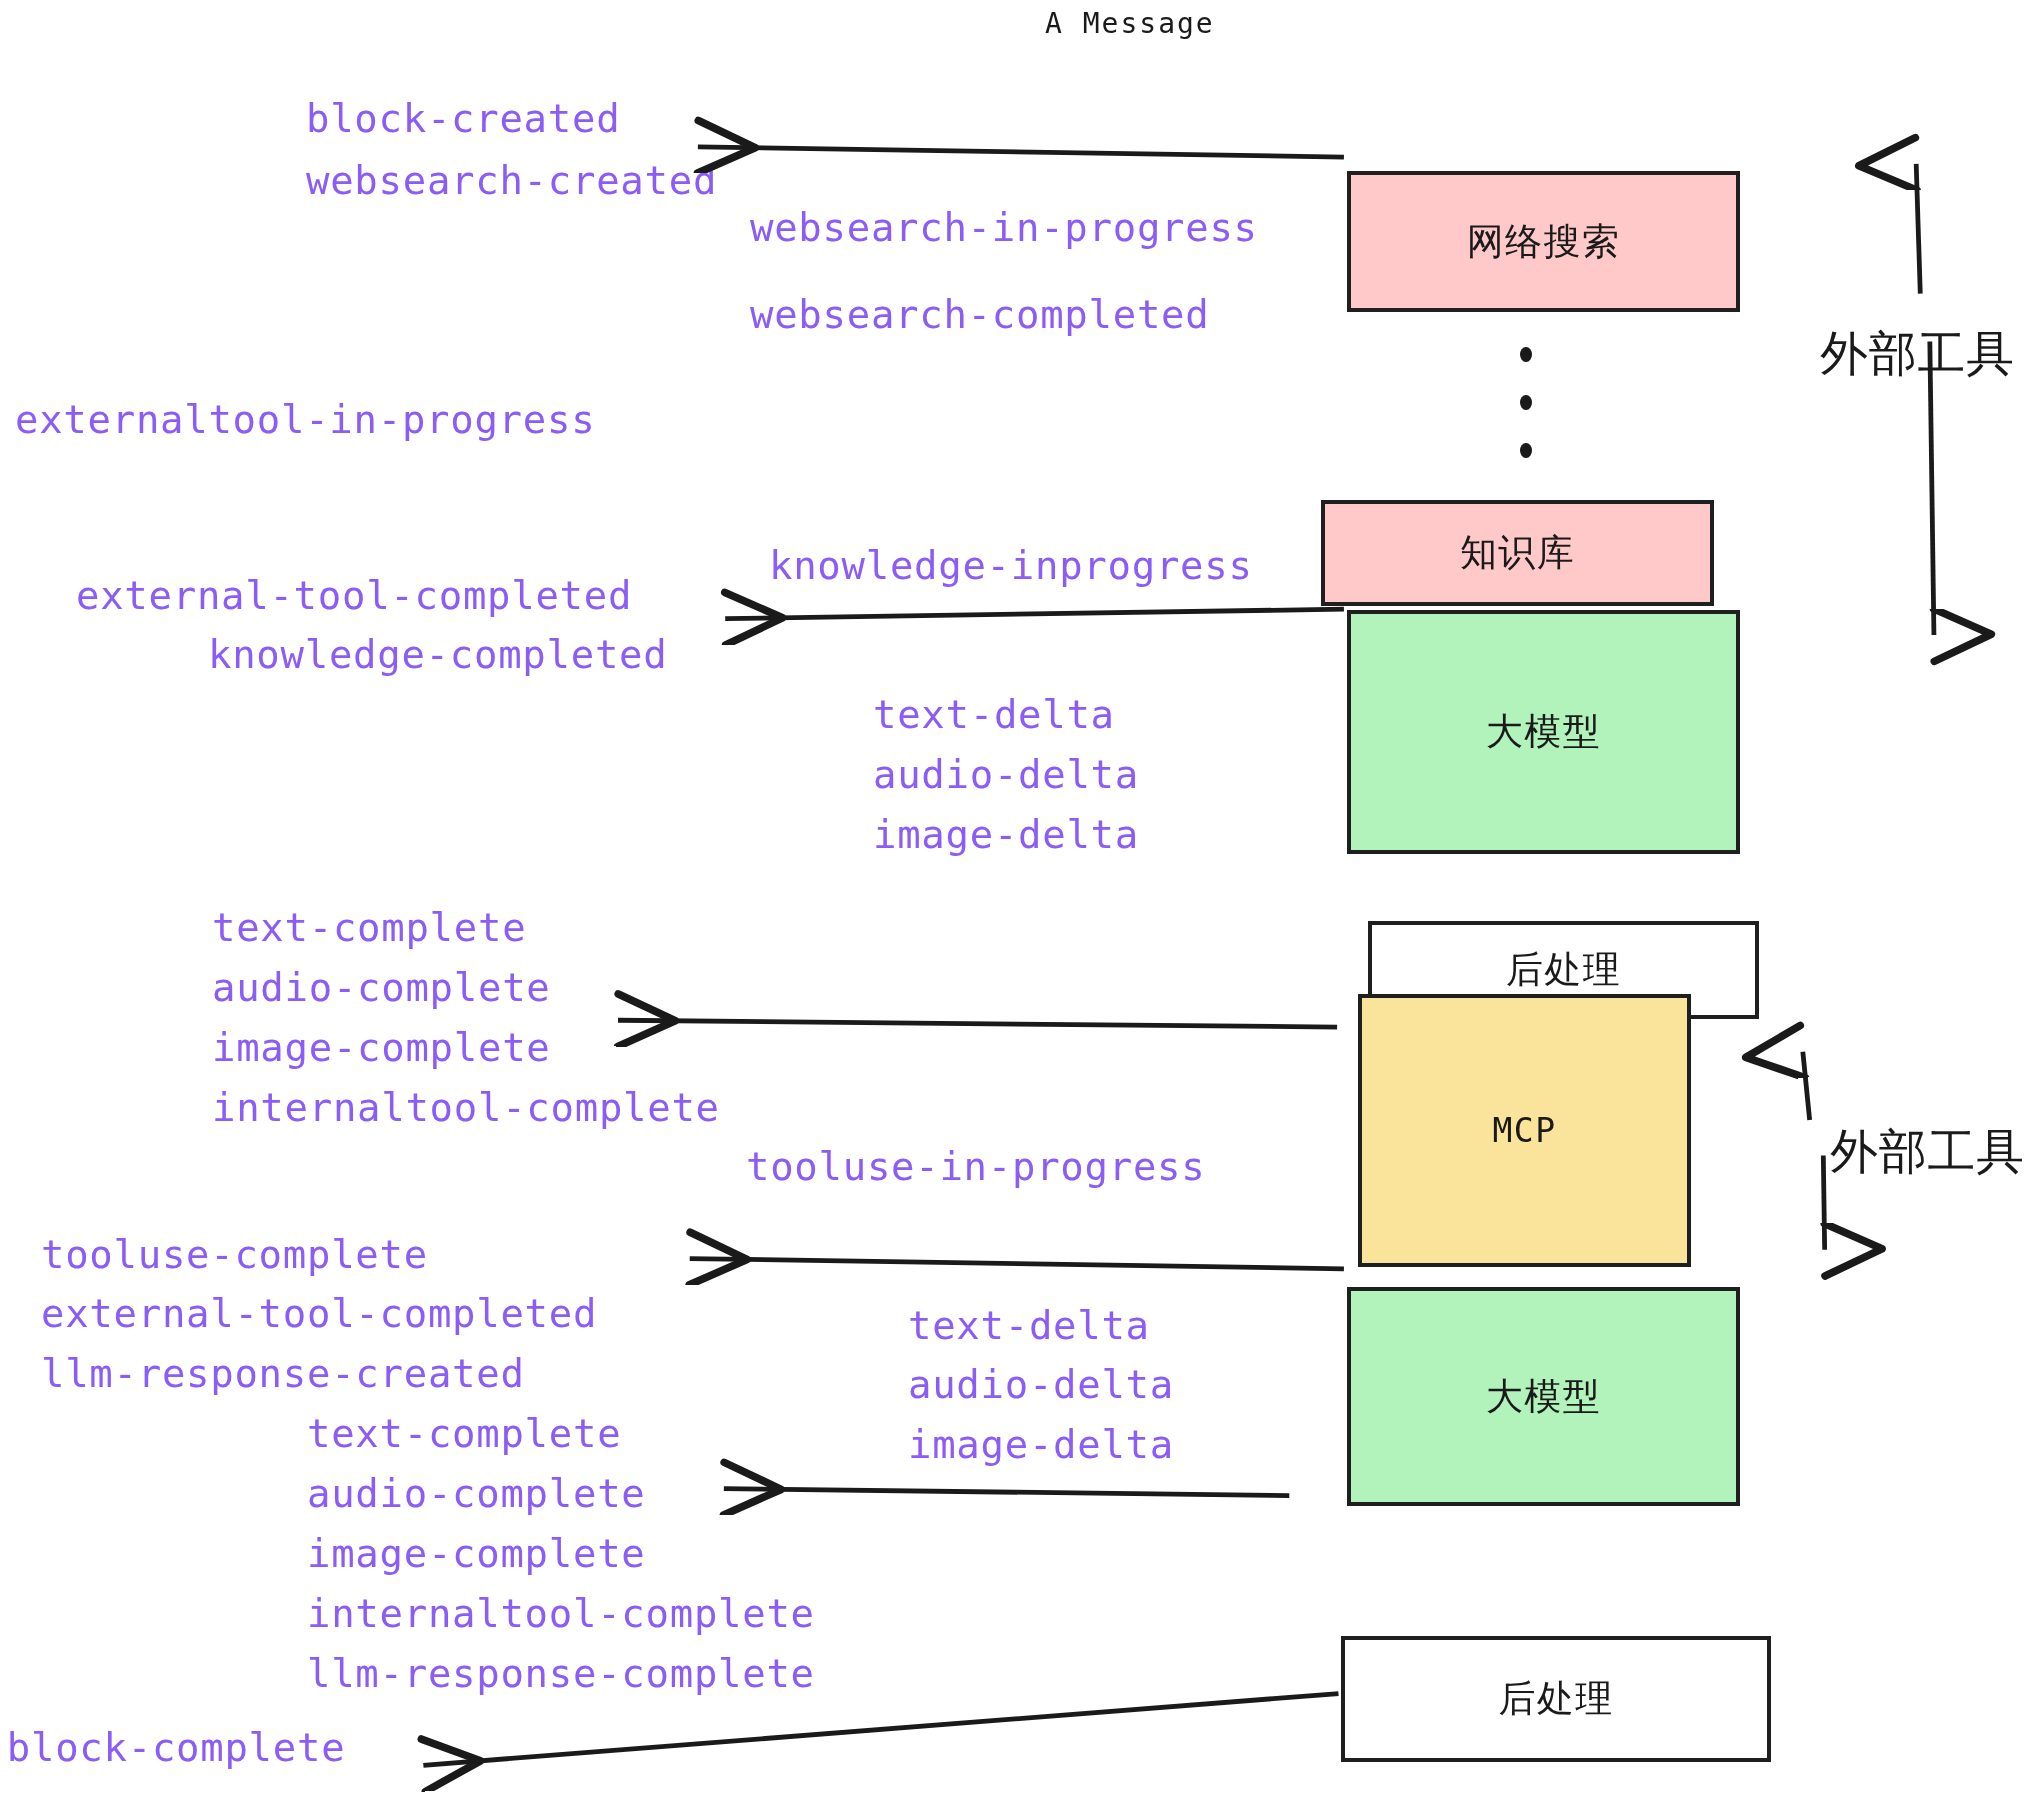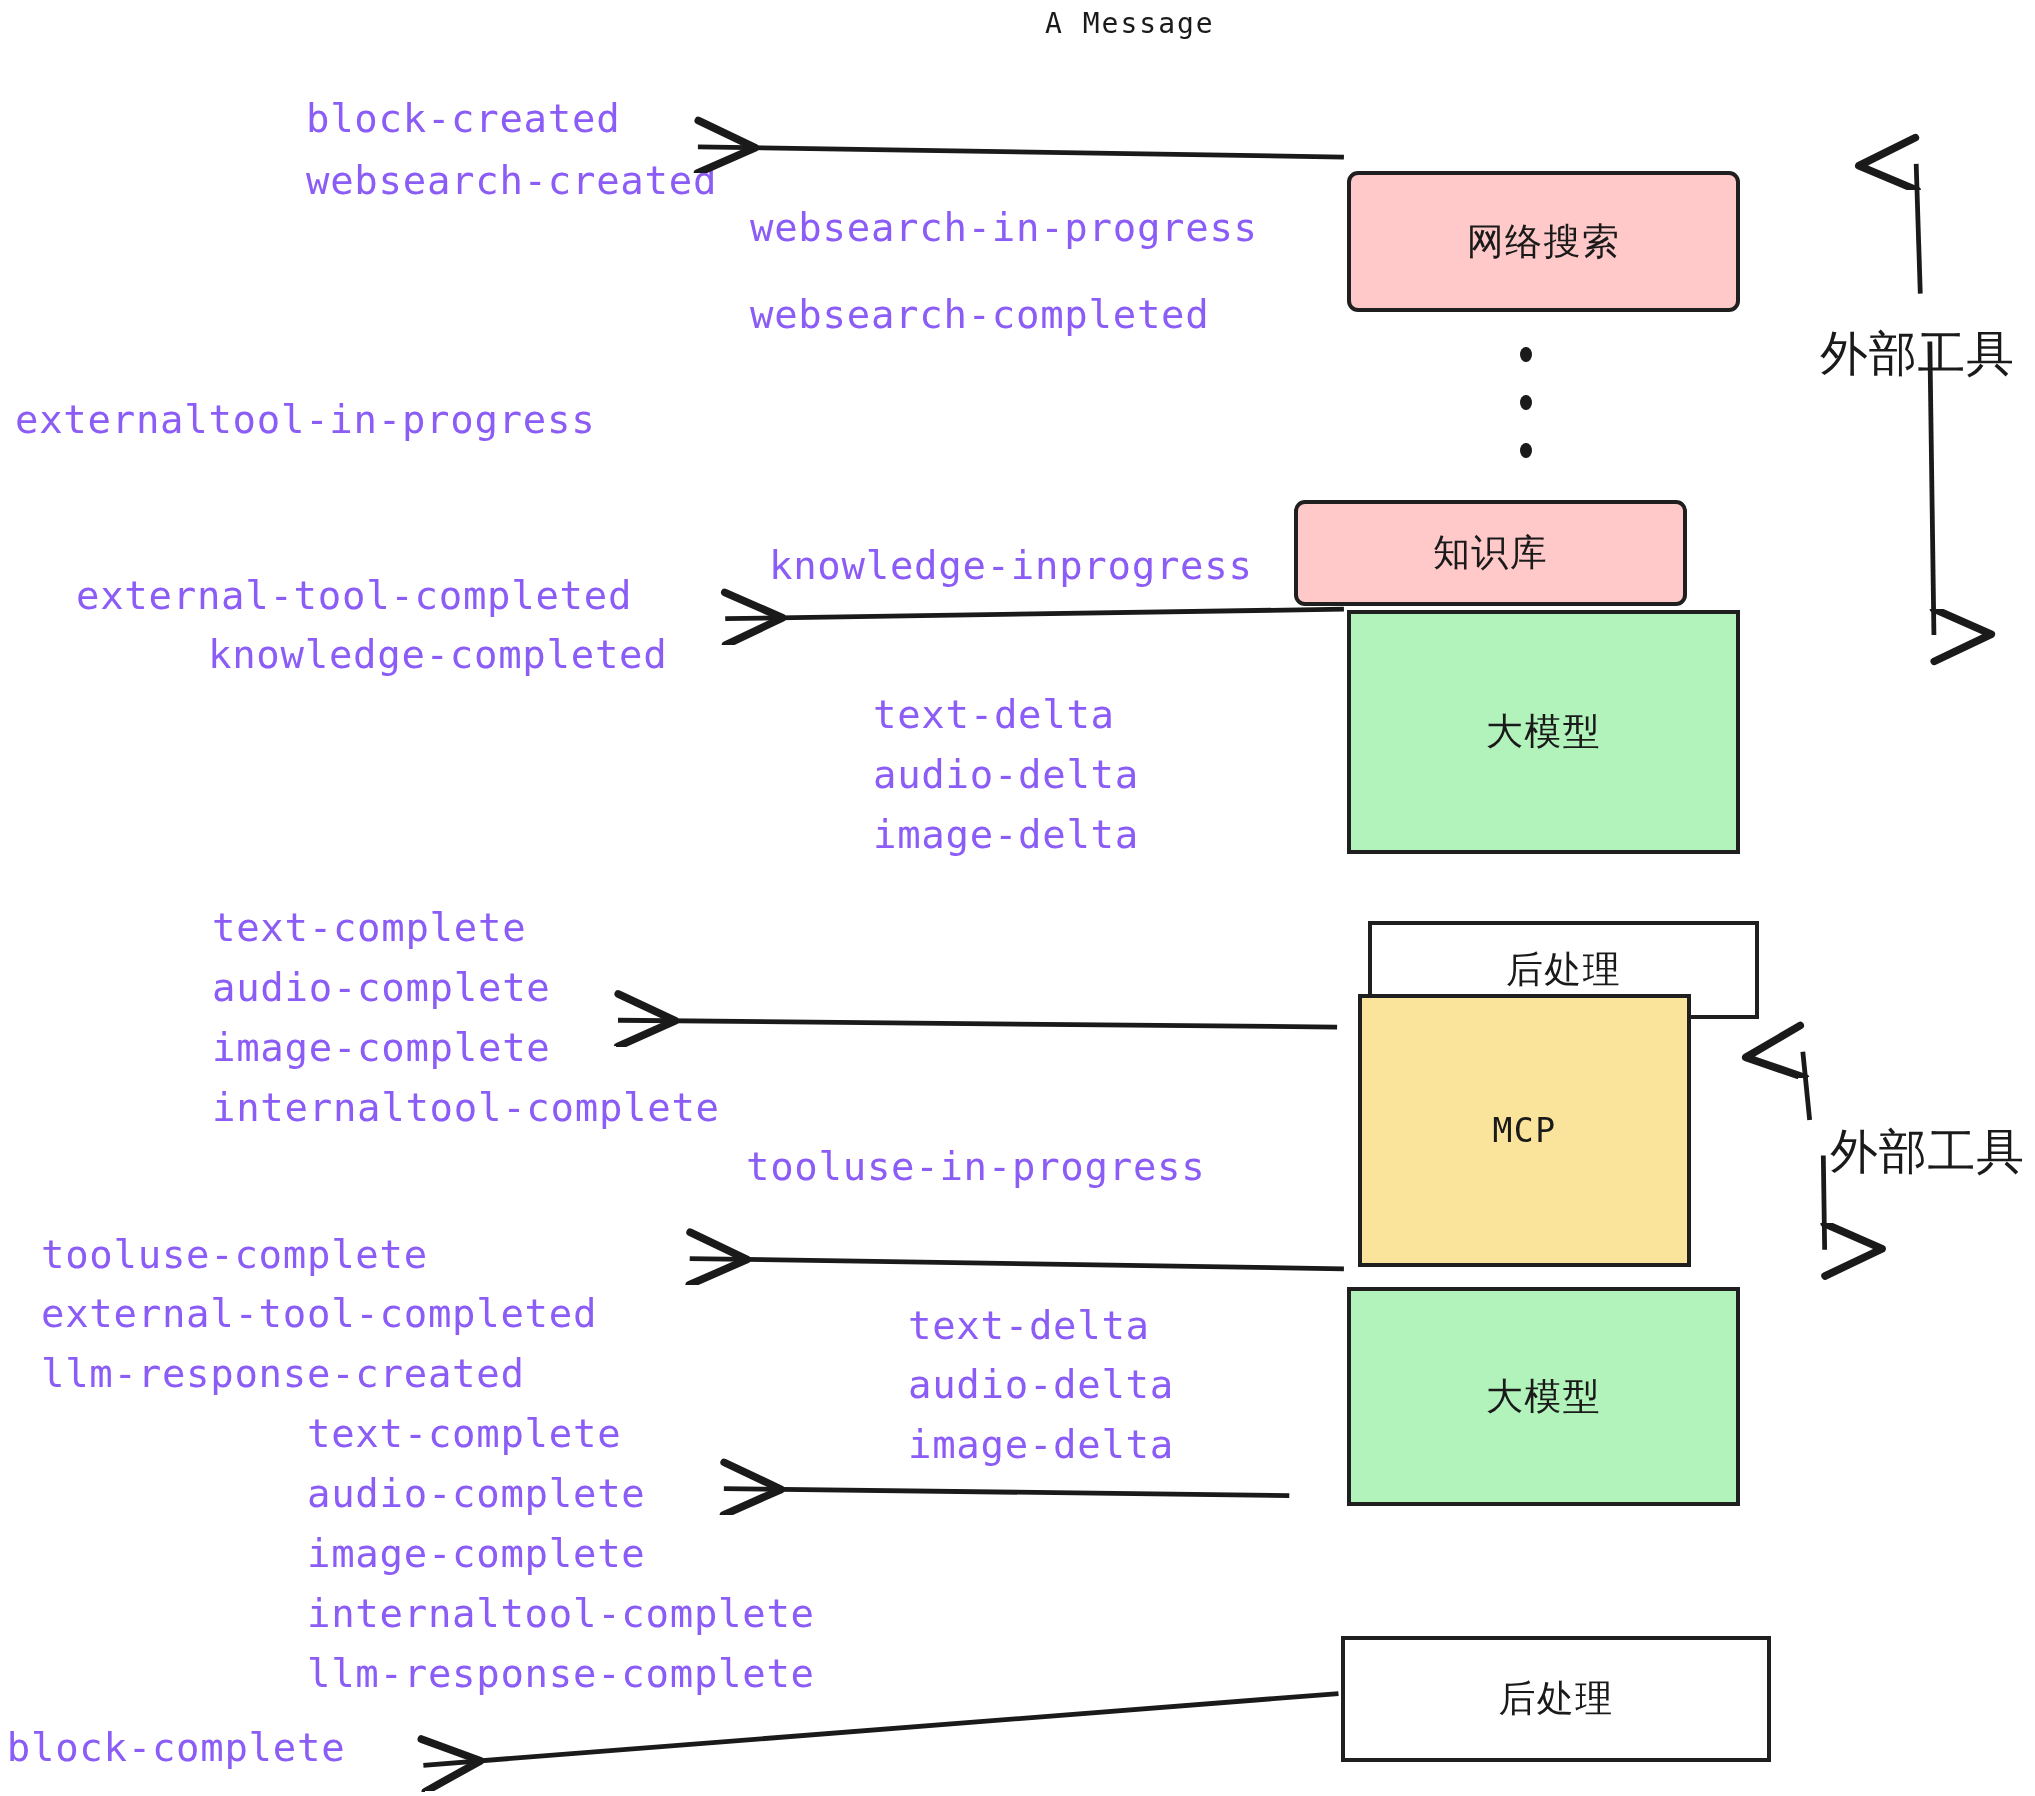--- a/index.html
+++ b/index.html
@@ -40,21 +40,21 @@
     box-sizing: border-box;
     border: 4.1px solid #1f1f1f;
     display: flex;
     align-items: center;
     justify-content: center;
     font-family: "DejaVu Sans", "Liberation Sans", sans-serif;
     font-size: 37px;
     letter-spacing: 1.4px;
     color: #1a1a1a;
   }
-  .box.pink   { background: #FFC9C9; border-radius: 11px; }
+  .box.pink   { background: #FFC9C9; }
   .box.green  { background: #B2F2BB; }
   .box.yellow { background: #FAE49C; }
   .box.white  { background: #FFFFFF; margin-top: 41px; }
   .box.mono {
     font-family: "DejaVu Sans Mono", "Liberation Mono", monospace;
     font-size: 33px;
   }
   
   .grouplbl {
     position: absolute;
@@ -118,21 +118,21 @@
   <div class="evt" style="left:307px;  top:1414px;">text-complete</div>
   <div class="evt" style="left:307px;  top:1474px;">audio-complete</div>
   <div class="evt" style="left:307px;  top:1534px;">image-complete</div>
   <div class="evt" style="left:307px;  top:1594px;">internaltool-complete</div>
   <div class="evt" style="left:307px;  top:1654px;">llm-response-complete</div>
 
   <div class="evt" style="left:6.8px;   top:1728px;">block-complete</div>
 
   <div class="box pink" style="left:1347px; top:171px;  width:393px; height:141px;">网络搜索</div>
 
-  <div class="box pink" style="left:1294px; top:500px;  width:393px; height:106px;">知识库</div>
+  <div class="box pink" style="left:1321px; top:500px;  width:393px; height:106px;">知识库</div>
 
   <div class="box green" style="left:1347px; top:610px;  width:393px; height:244px;">大模型</div>
 
   <div class="box white" style="left:1368px; top:880px; width:391px; height:98px;">后处理</div>
 
   <div class="box yellow mono" style="left:1358px; top:994px; width:333px; height:273px;">MCP</div>
 
   <div class="box green" style="left:1347px; top:1287px; width:393px; height:219px;">大模型</div>
 
   <div class="box white" style="left:1341px; top:1595px; width:430px; height:126px;">后处理</div>

